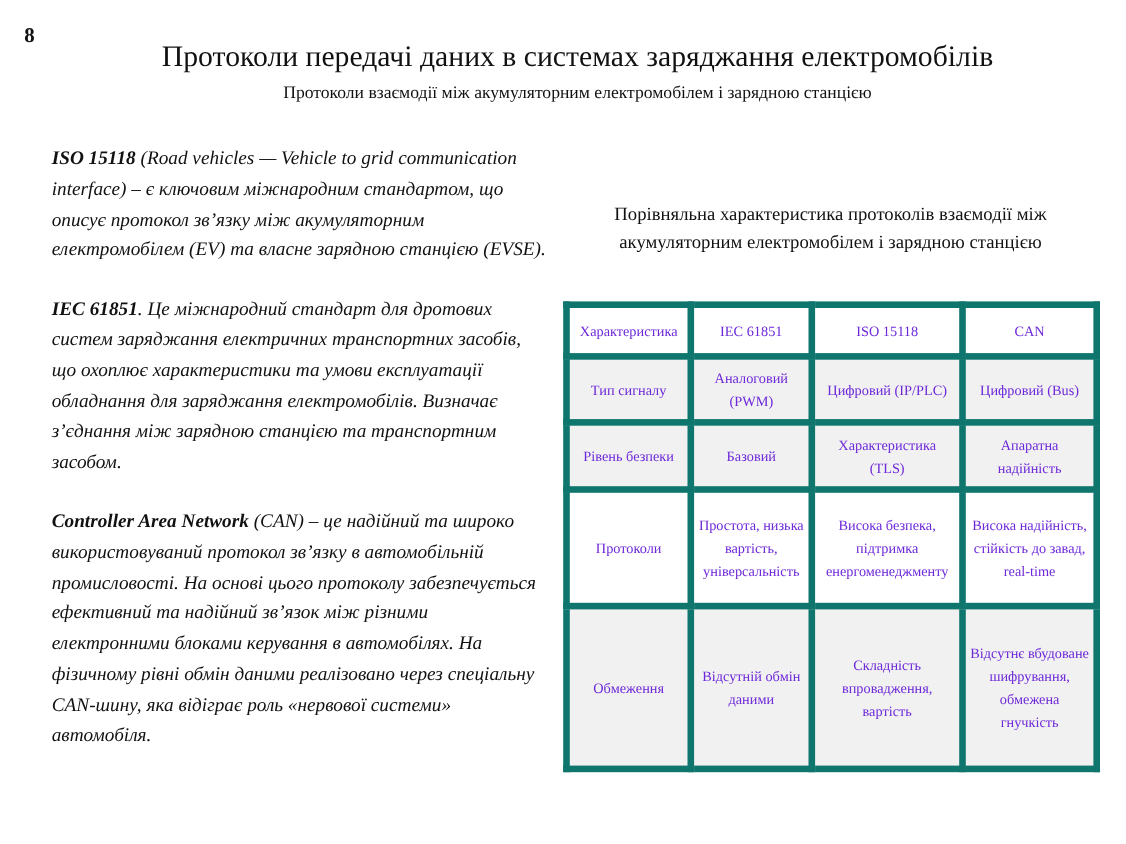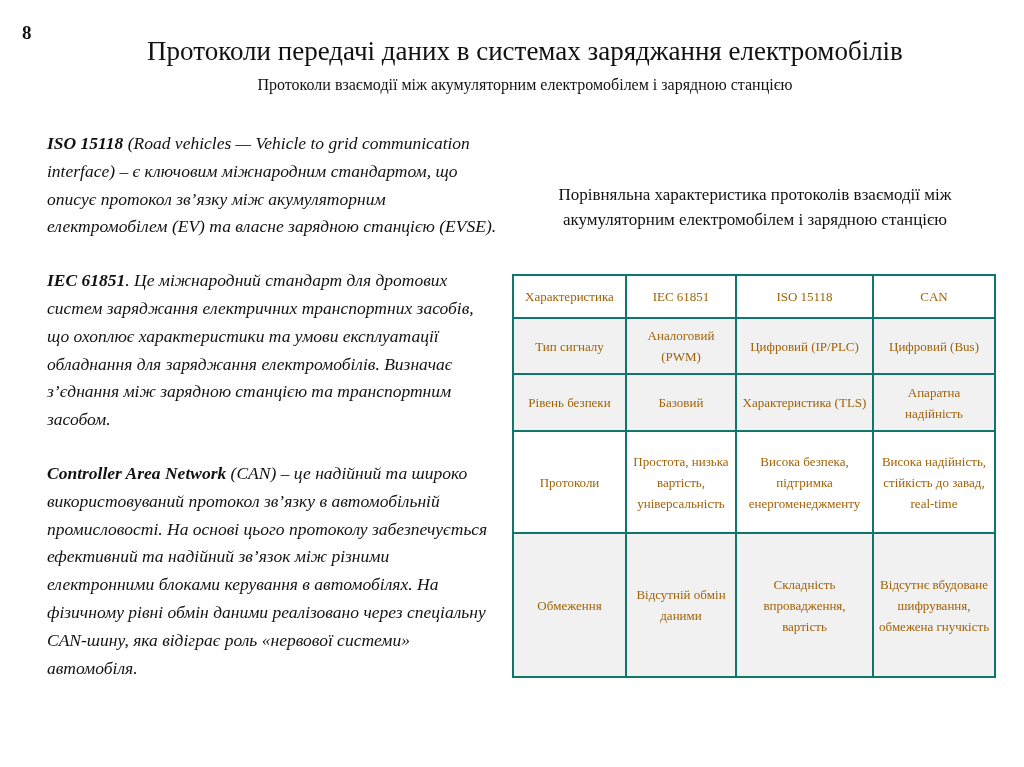--- a/index.html
+++ b/index.html
@@ -79,26 +79,26 @@
     top: 274px;
     width: 482px;
   }
   table.comparison {
     width: 482px;
     border-collapse: collapse;
     table-layout: fixed;
     font-size: 13px;
   }
   table.comparison td {
-    border: 2px solid #0f766e;
+    border: 6px solid #0f766e;
     text-align: center;
     vertical-align: middle;
     padding: 5px 4px;
     line-height: 21px;
-    color: #a16207;
+    color: #6d28d9;
   }
   table.comparison tr.header-row td {
     background: #ffffff;
     height: 33px;
     padding: 4px 4px;
   }
   table.comparison tr.shaded td {
     background: #f1f1f1;
   }
   table.comparison tr.plain td {

